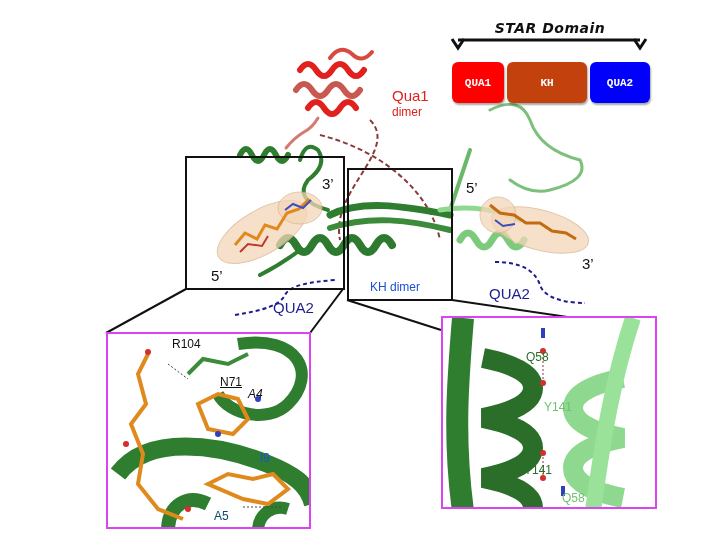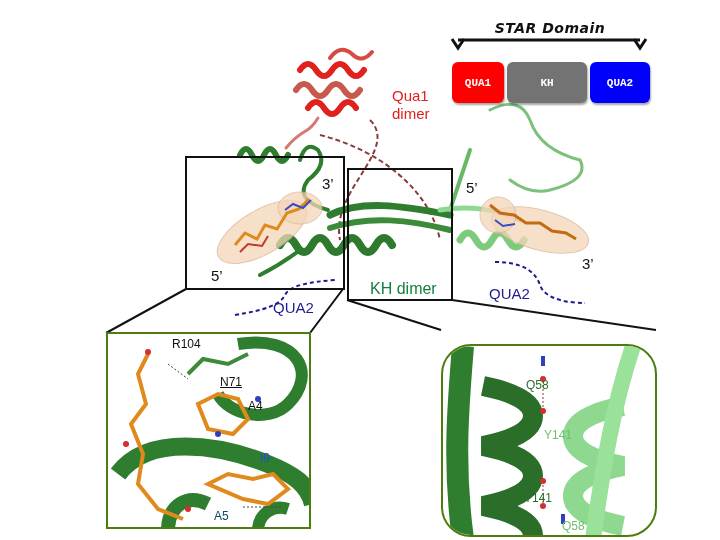--- a/index.html
+++ b/index.html
@@ -8,21 +8,21 @@
   #stage { position:absolute; left:0; top:0; width:720px; height:540px; }
   .lbl { position:absolute; font-family:"Liberation Sans", sans-serif; white-space:nowrap; line-height:1; }
   .domain-title { position:absolute; left:490px; top:20px; width:120px; text-align:center;
                   font-family:"DejaVu Sans", sans-serif; font-style:italic; font-weight:bold;
                   font-size:14px; color:#111; letter-spacing:0.5px; }
   .dbox { position:absolute; top:62px; height:41px; border-radius:6px;
           color:#fff; font-family:"Liberation Mono", monospace; font-weight:bold; font-size:11px;
           display:flex; align-items:center; justify-content:center;
           box-shadow:1px 2px 2px rgba(0,0,0,0.35); }
   .frame { position:absolute; border:2px solid #111; box-sizing:border-box; background:transparent; }
-  .inset { position:absolute; border:2px solid #4d7c0f; box-sizing:border-box; background:#fff; overflow:hidden; }
+  .inset { position:absolute; border:2px solid #d946ef; box-sizing:border-box; background:#fff; overflow:hidden; }
 </style>
 </head>
 <body>
 
 <div id="stage">
 
   <svg width="720" height="540" style="position:absolute;left:0;top:0">
 
     <g stroke="#111" stroke-width="2" fill="none">
       <line x1="186" y1="289" x2="106" y2="333"></line>
@@ -79,38 +79,38 @@
 
   <div class="domain-title">STAR Domain</div>
   <svg style="position:absolute;left:450px;top:36px" width="198" height="16">
     <line x1="8" y1="4" x2="190" y2="4" stroke="#111" stroke-width="3"></line>
     <polyline points="2,3 8,12 14,3" fill="none" stroke="#111" stroke-width="3"></polyline>
     <polyline points="184,3 190,12 196,3" fill="none" stroke="#111" stroke-width="3"></polyline>
   </svg>
   <div class="dbox" style="left:452px;width:52px;background:#fe0000;">
     <span>QUA1</span>
   </div>
-  <div class="dbox" style="left:507px;width:80px;background:#737373;">
+  <div class="dbox" style="left:507px;width:80px;background:#c2410c;">
     <span>KH</span>
   </div>
   <div class="dbox" style="left:590px;width:60px;background:#0000fb;">
     <span>QUA2</span>
   </div>
 
   <div class="lbl" style="left:392px;top:88px;font-size:15px;color:#e0211d;">Qua1</div>
-  <div class="lbl" style="left:392px;top:106px;font-size:15px;color:#e0211d;">dimer</div>
+  <div class="lbl" style="left:392px;top:106px;font-size:12px;color:#e0211d;">dimer</div>
 
   <div class="frame" style="left:185px;top:156px;width:160px;height:134px;"></div>
   <div class="frame" style="left:347px;top:168px;width:106px;height:133px;"></div>
 
   <div class="lbl" style="left:322px;top:176px;font-size:15px;color:#111;">3’</div>
   <div class="lbl" style="left:211px;top:268px;font-size:15px;color:#111;">5’</div>
   <div class="lbl" style="left:466px;top:180px;font-size:15px;color:#111;">5’</div>
   <div class="lbl" style="left:582px;top:256px;font-size:15px;color:#111;">3’</div>
-  <div class="lbl" style="left:370px;top:281px;font-size:16px;color:#15803d;">KH dimer</div>
+  <div class="lbl" style="left:370px;top:281px;font-size:12px;color:#1d4ed8;">KH dimer</div>
   <div class="lbl" style="left:273px;top:300px;font-size:15px;color:#1d1d8f;">QUA2</div>
   <div class="lbl" style="left:489px;top:286px;font-size:15px;color:#1d1d8f;">QUA2</div>
 
   <div class="inset" style="left:106px;top:332px;width:205px;height:197px;">
     <svg width="205" height="197" style="position:absolute;left:0;top:0">
       <path d="M130 10 C 190 0, 210 40, 180 70 C 160 90, 120 80, 110 60" stroke="#2f7d2f" stroke-width="12" fill="none"></path>
       <path d="M10 140 C 40 100, 110 110, 160 130 C 185 140, 200 150, 205 170" stroke="#2f7d2f" stroke-width="18" fill="none"></path>
       <path d="M60 197 C 60 170, 80 160, 100 170" stroke="#2f7d2f" stroke-width="14" fill="none"></path>
       <path d="M150 197 C 150 180, 165 170, 180 175" stroke="#2f7d2f" stroke-width="12" fill="none"></path>
       <path d="M80 40 l15 -15 l25 5 l20 -10" stroke="#3b8b3b" stroke-width="4" fill="none"></path>
@@ -120,26 +120,26 @@
       <circle cx="40" cy="18" r="3" fill="#d32f2f"></circle>
       <circle cx="18" cy="110" r="3" fill="#d32f2f"></circle>
       <circle cx="80" cy="175" r="3" fill="#d32f2f"></circle>
       <circle cx="150" cy="65" r="3" fill="#2f3fc0"></circle>
       <circle cx="110" cy="100" r="3" fill="#2f3fc0"></circle>
       <line x1="60" y1="30" x2="80" y2="45" stroke="#444" stroke-width="1" stroke-dasharray="2,2"></line>
       <line x1="135" y1="173" x2="175" y2="173" stroke="#444" stroke-width="1" stroke-dasharray="2,2"></line>
     </svg>
     <div class="lbl" style="left:64px;top:4px;font-size:12px;color:#111;">R104</div>
     <div class="lbl" style="left:112px;top:42px;font-size:12px;color:#111;text-decoration:underline;">N71</div>
-    <div class="lbl" style="left:140px;top:66px;font-size:12px;color:#111;">A4</div>
+    <div class="lbl" style="left:140px;top:54px;font-size:12px;color:#111;font-style:italic;">A4</div>
     <div class="lbl" style="left:152px;top:118px;font-size:12px;color:#1d4ed8;">I9</div>
     <div class="lbl" style="left:106px;top:176px;font-size:12px;color:#0c4a6e;">A5</div>
   </div>
 
-  <div class="inset" style="left:441px;top:344px;width:216px;height:193px;border-radius:30px;">
+  <div class="inset" style="left:441px;top:316px;width:216px;height:193px;">
     <svg width="216" height="193" style="position:absolute;left:0;top:0">
       <path d="M20 0 C 15 60, 10 120, 20 193" stroke="#2f7d2f" stroke-width="22" fill="none"></path>
       <path d="M40 40 q50 10 50 30 q0 20 -50 30 q50 10 50 30 q0 20 -50 30 q50 10 50 30" stroke="#2a6e2a" stroke-width="20" fill="none"></path>
       <path d="M180 60 q-50 10 -50 30 q0 20 50 30 q-50 10 -50 30 q0 20 50 30" stroke="#8fd88f" stroke-width="20" fill="none"></path>
       <path d="M190 0 C 170 60, 160 120, 150 193" stroke="#9ae29a" stroke-width="16" fill="none"></path>
       <line x1="100" y1="35" x2="100" y2="65" stroke="#8a3a3a" stroke-width="1" stroke-dasharray="2,2"></line>
       <line x1="100" y1="135" x2="100" y2="160" stroke="#8a3a3a" stroke-width="1" stroke-dasharray="2,2"></line>
       <circle cx="100" cy="33" r="3" fill="#d32f2f"></circle>
       <circle cx="100" cy="65" r="3" fill="#d32f2f"></circle>
       <circle cx="100" cy="135" r="3" fill="#d32f2f"></circle>

